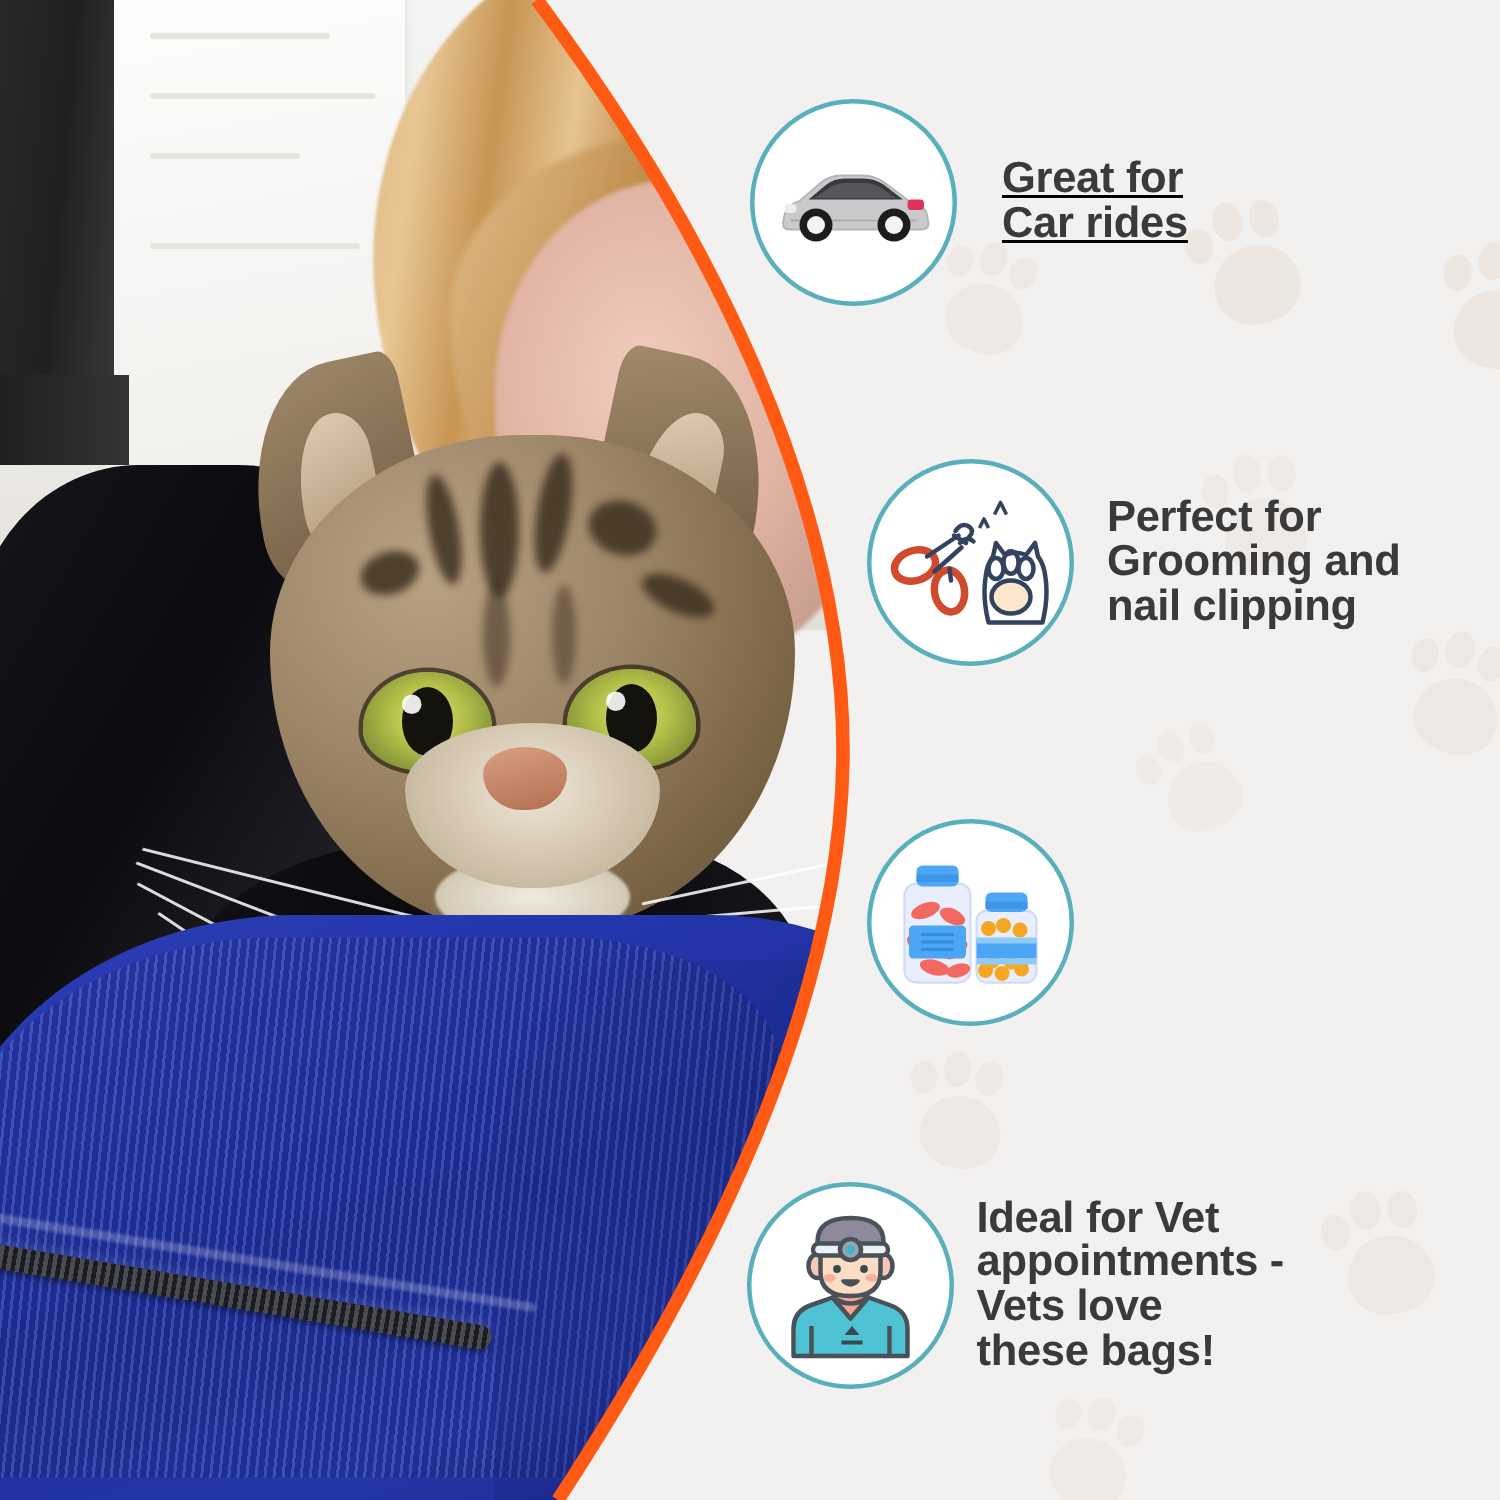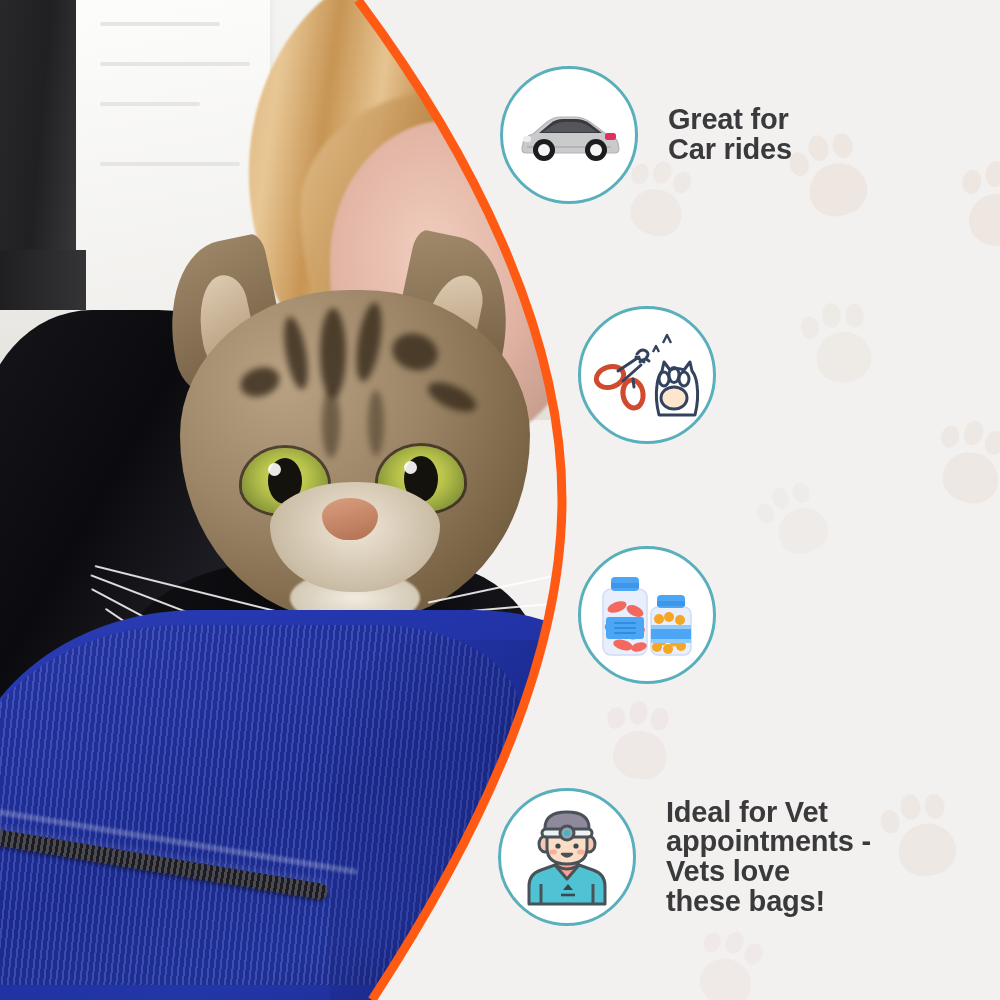--- a/index.html
+++ b/index.html
@@ -136,28 +136,28 @@
     display:flex;align-items:center;justify-content:center;
     box-shadow:0 0 0 3px #f2f1f0;
   }
   .feature-text{
     margin-left:28px;
     font-size:29px;line-height:1.02;
     color:#3a3a3c;font-weight:600;letter-spacing:-.2px;
     white-space:pre-line;
   }
 
-  #f1{left:500px;top:66px;}
+  #f1{left:500px;top:66px;text-decoration:underline;}
   #f2{left:578px;top:306px;}
   #f3{left:578px;top:546px;}
   #f4{left:498px;top:788px;}
   #f1 .feature-text{margin-left:30px;}
   #f2 .feature-text{margin-left:22px;}
   #f3 .feature-text{margin-left:22px;}
-  #f4 .feature-text{margin-left:30px;}
+  #f4 .feature-text{margin-left:15px;}
 </style>
 </head>
 <body>
 
 <div id="root">
 
   <div class="bg-layer"></div>
 
   <div class="paw" style="left:790px;top:130px;width:90px;height:95px;transform:rotate(-14deg);">
     <div class="pad main" style="left:16px;top:34px;width:58px;height:52px;"></div>
@@ -325,20 +325,23 @@
           <ellipse cx="91" cy="52" rx="5" ry="7"></ellipse>
         </g>
         <ellipse cx="81" cy="71" rx="13" ry="11" fill="#fce6cd" stroke="#33435e" stroke-width="3"></ellipse>
 
         <g fill="none" stroke="#33435e" stroke-width="2.4" stroke-linejoin="round">
           <path d="M70 16 l4-8 l4 8"></path>
           <path d="M60 25 l3-6 l3 6"></path>
         </g>
       </svg>
     </div>
+    <div class="feature-text">Perfect for
+Grooming and
+nail clipping</div>
   </div>
 
   <div class="feature" id="f3">
     <div class="icon-circle">
       <svg width="108" height="96" viewBox="0 0 108 96">
 
         <rect x="10" y="22" width="44" height="66" rx="8" fill="#e8eefb"></rect>
         <rect x="10" y="22" width="44" height="66" rx="8" fill="none" stroke="#cfdcf5" stroke-width="1.5"></rect>
         <g fill="#f4695f">
           <ellipse cx="24" cy="40" rx="10" ry="5" transform="rotate(-20 24 40)"></ellipse>

